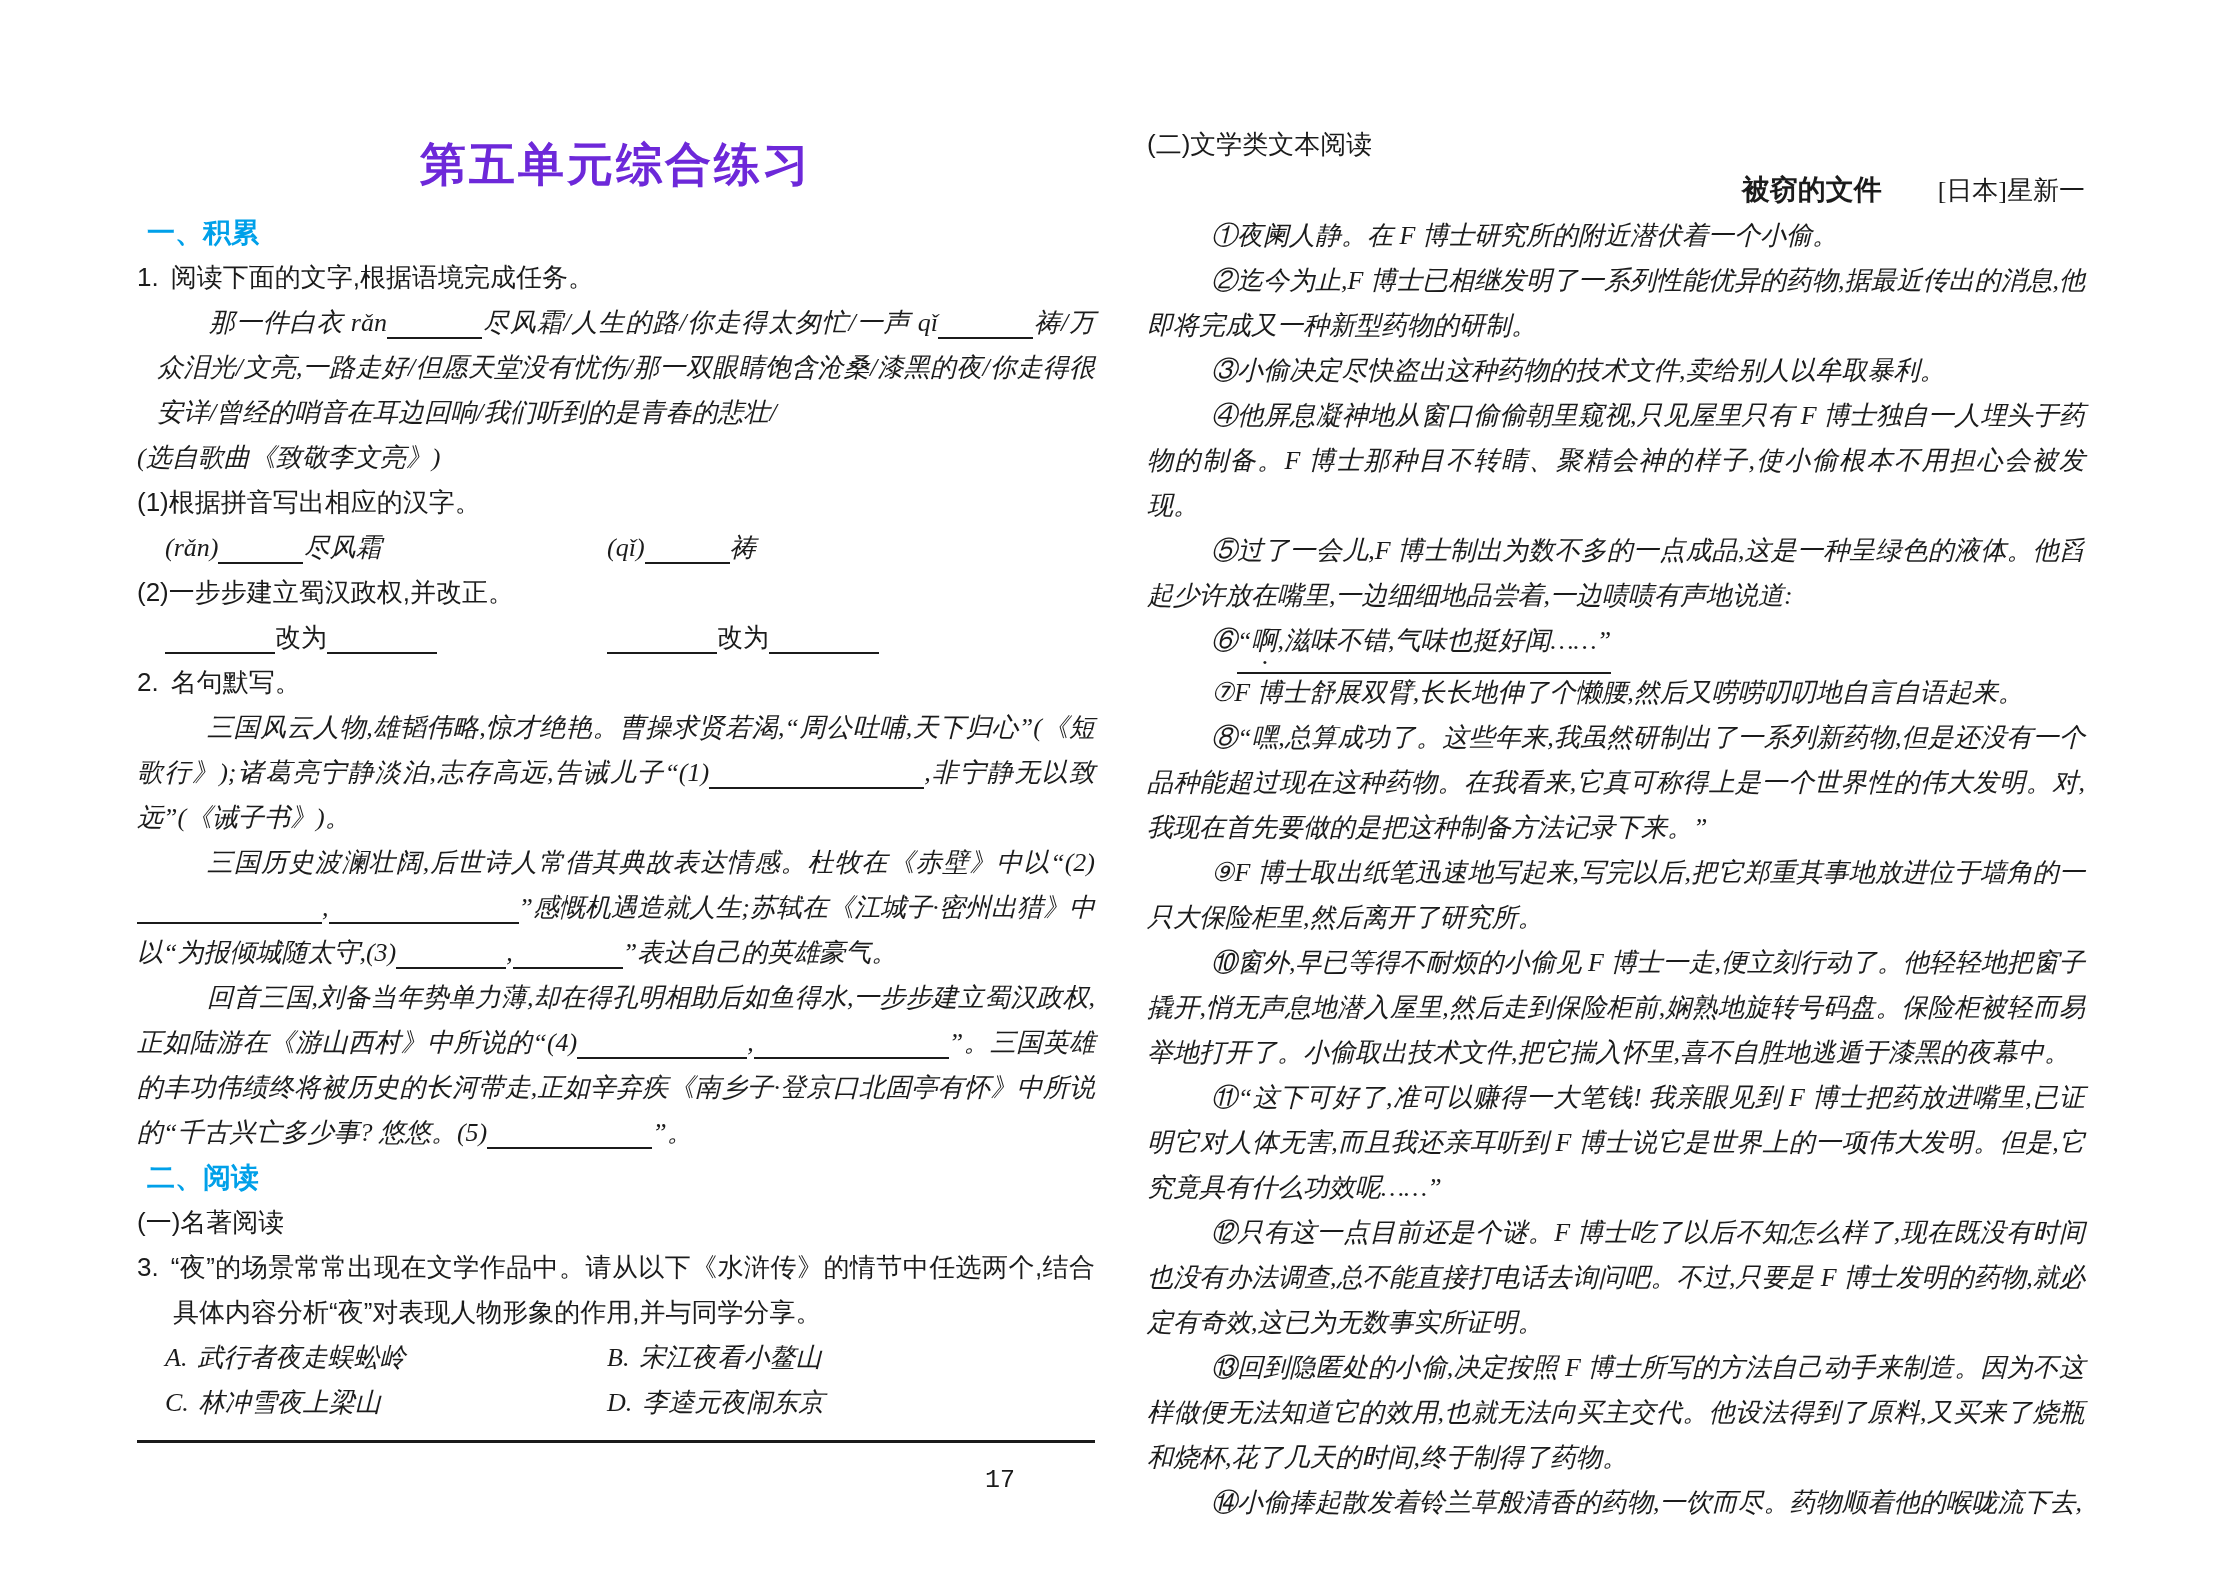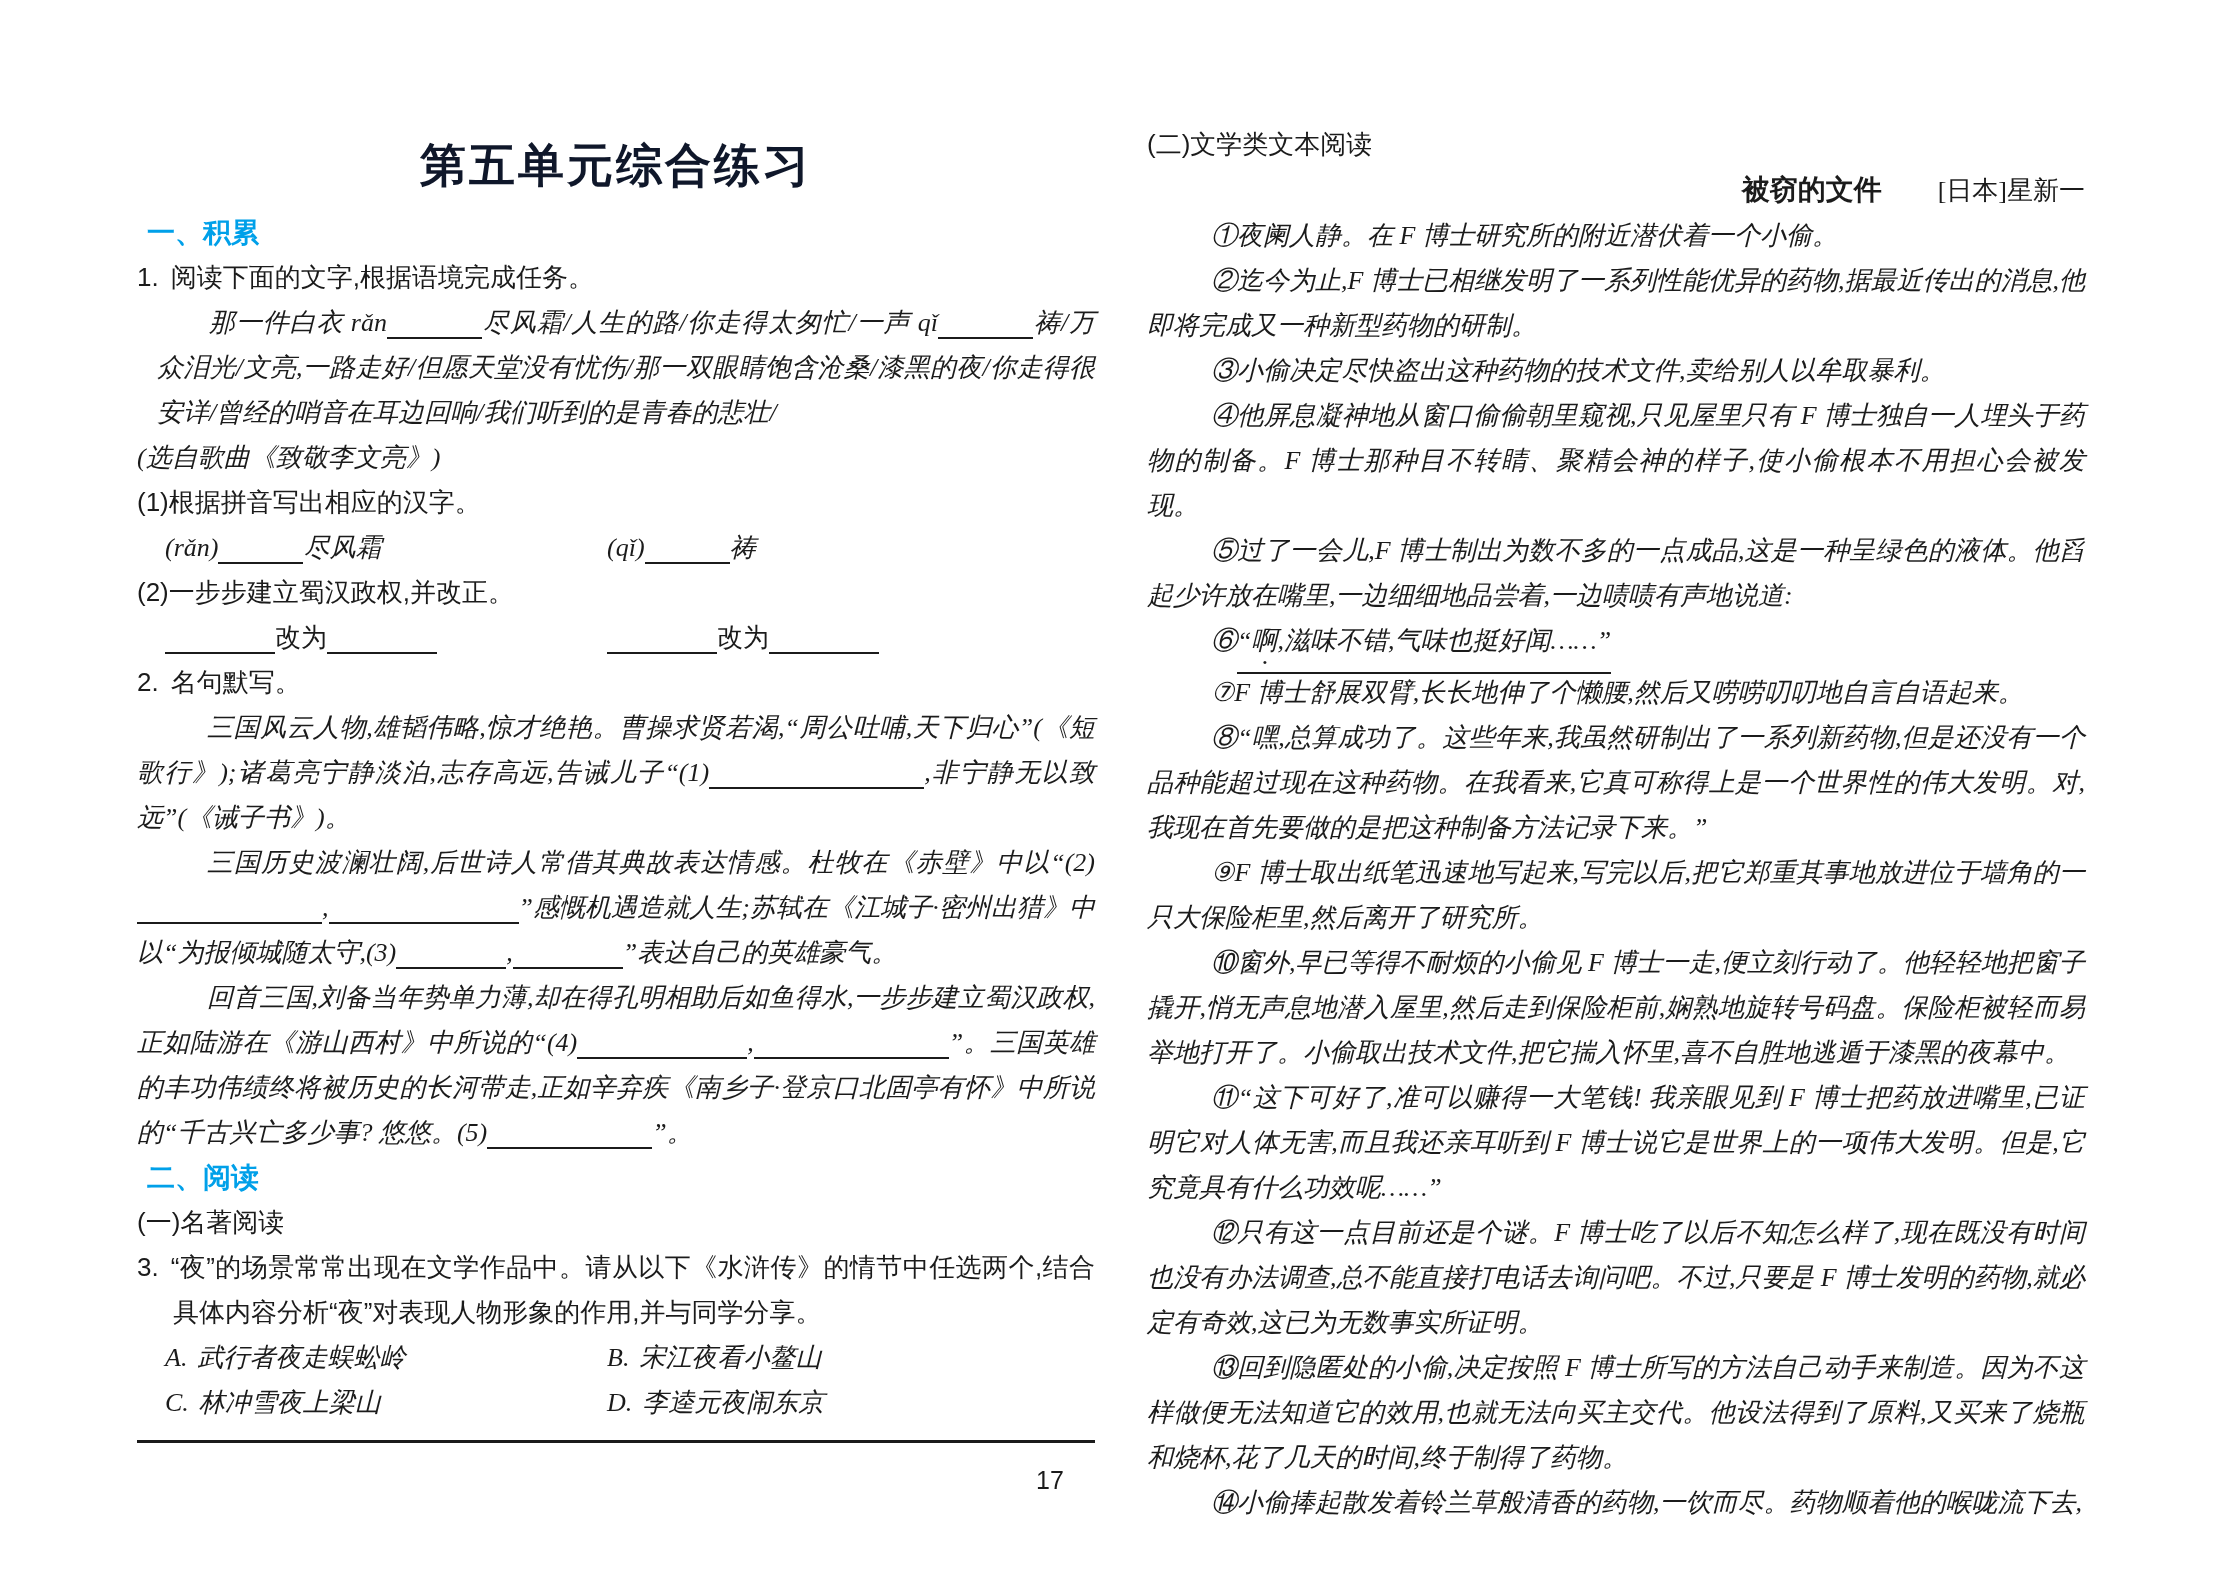--- a/index.html
+++ b/index.html
@@ -4,44 +4,44 @@
 <style>
   html,body{margin:0;padding:0;background:#e8e8e8;}
   .page{position:relative;width:2220px;height:1571px;background:#ffffff;color:#1b1b1b;
         font-family:"Liberation Serif","DejaVu Serif",serif;font-size:26px;overflow:hidden;}
   .col{position:absolute;line-height:45px;text-align:justify;}
   .col-left{left:137px;top:134px;width:958px;}
   .col-right{left:1147px;top:122px;width:938px;}
   p{margin:0;}
   .hei{font-family:"Liberation Sans","DejaVu Sans",sans-serif;font-style:normal;}
   .script{font-family:"Liberation Serif","DejaVu Serif",serif;font-style:italic;}
-  .page-title{font-family:Liberation Sans, sans-serif;font-weight:bold;
-              font-size:46px;line-height:62px;color:#0f172a;text-align:center;
+  .page-title{font-family:Liberation Serif, serif;font-weight:bold;
+              font-size:46px;line-height:62px;color:#6d28d9;text-align:center;
               letter-spacing:3px;margin-bottom:14px;}
   .sec-heading{color:#00a0e9;font-weight:bold;font-size:28px;margin-left:10px;}
   .qnum{margin-right:12px;}
   .hang{padding-left:36px;text-indent:-36px;}
   .song{margin-left:20px;text-indent:52px;}
   .np{text-indent:70px;}
   .sp{text-indent:64px;}
   .src{text-align:left;padding-right:45px;}
   .pair-row{padding-left:28px;}
   .pair{display:inline-block;width:442px;}
   .opt-label{margin-right:10px;}
   .blank{display:inline-block;height:30px;border-bottom:2px solid #1b1b1b;vertical-align:-8px;}
   .bk-85{width:85px}.bk-95{width:95px}.bk-110{width:110px}.bk-165{width:165px}
   .bk-170{width:170px}.bk-185{width:185px}.bk-190{width:190px}.bk-195{width:195px}.bk-215{width:215px}
   .story-header{display:flex;justify-content:flex-end;align-items:baseline;gap:56px;}
   .story-title{font-family:"Liberation Sans","DejaVu Sans",sans-serif;font-weight:bold;font-size:28px;}
   .u{border-bottom:2px solid #1b1b1b;padding-bottom:17px;}
   .emph-dot{-webkit-text-emphasis:filled dot;-webkit-text-emphasis-position:under left;
             text-emphasis:filled dot;text-emphasis-position:under left;}
   .rule{position:absolute;left:137px;top:1440px;width:958px;height:2.5px;background:#1b1b1b;}
-  .pageno{position:absolute;left:1015px;top:1466px;width:70px;text-align:center;
-          font-family:Liberation Sans, sans-serif;font-size:25px;}
+  .pageno{position:absolute;left:965px;top:1466px;width:70px;text-align:center;
+          font-family:Liberation Mono, monospace;font-size:25px;}
 </style>
 </head>
 <body>
 
 <div class="page">
 
   <div class="col col-left">
 
     <div class="page-title">第五单元综合练习</div>
 

